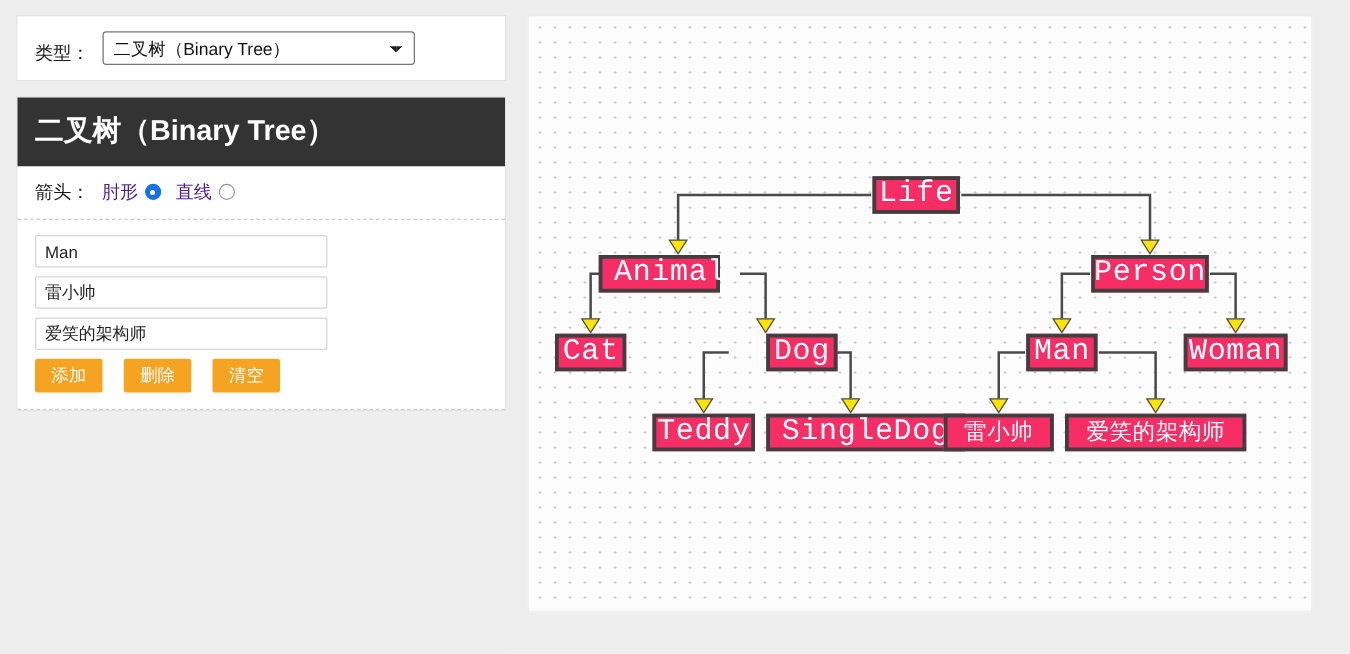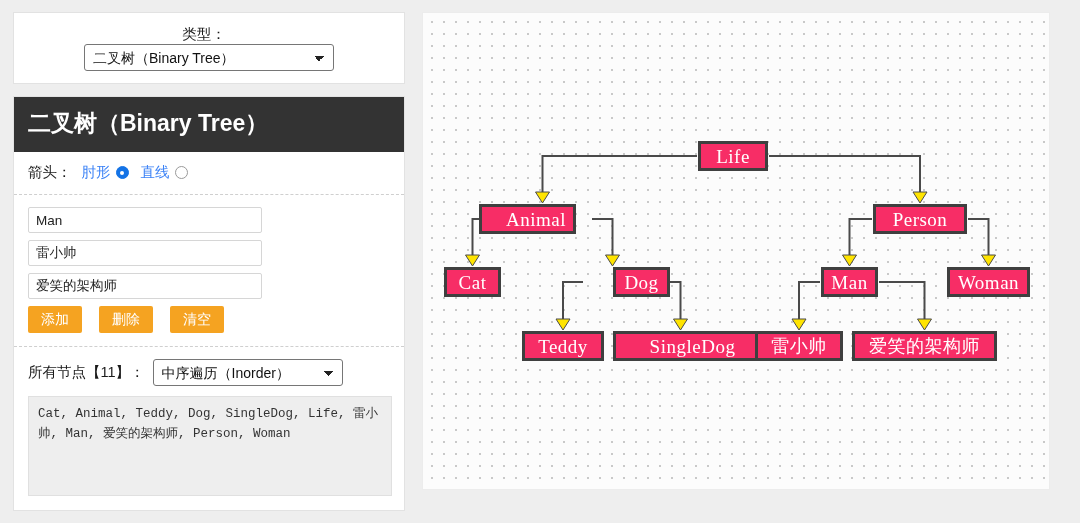--- a/index.html
+++ b/index.html
@@ -21,23 +21,22 @@
 
   .card {
     background: #ffffff;
     border: 1px solid #e2e2e2;
     margin-bottom: 12px;
   }
 
   
   #type-row {
     display: flex;
-    align-items: center;
+    align-items: flex-end;
     padding: 12px 14px;
-    flex-direction: column;
   }
   #type-label {
     font-size: 14.5px;
     color: #1a1a1a;
     margin-right: 10px;
     white-space: nowrap;
   }
   select.ui-select {
     font-family: "Liberation Sans", sans-serif;
     font-size: 14px;
@@ -79,21 +78,21 @@
     font-size: 14.5px;
     color: #1a1a1a;
     border-bottom: 1px dashed #cfcfcf;
   }
   #arrow-label { margin-right: 10px; }
   .radio-opt {
     display: inline-flex;
     align-items: center;
     margin-right: 12px;
     font-size: 14.5px;
-    color: #3b82f6;
+    color: #4c1d95;
   }
   .radio-opt .rlabel { margin-right: 5px; }
   .radio-dot {
     width: 13px; height: 13px;
     border-radius: 50%;
     border: 1px solid #9a9a9a;
     background: #fff;
     display: inline-block;
     position: relative;
   }
@@ -182,22 +181,22 @@
     border: 1px solid #ececec;
     overflow: hidden;
   }
   #edges { position: absolute; left: 0; top: 0; }
 
   .node {
     position: absolute;
     background: #f72d66;
     border: 3px solid #3f3f3f;
     color: #ffffff;
-    font-family: Liberation Serif, serif;
-    font-size: 19px;
+    font-family: Liberation Mono, monospace;
+    font-size: 24px;
     line-height: 1;
     display: flex;
     align-items: center;
     justify-content: center;
     height: 30px;
     padding: 0 6px;
     white-space: nowrap;
     letter-spacing: 0.5px;
   }
   .node.cjk { font-family: "DejaVu Sans", sans-serif; font-size: 18px; }
@@ -236,29 +235,20 @@
       <input class="ui-text" type="text" value="Man" style="">
       <input class="ui-text" type="text" value="雷小帅" style="">
       <input class="ui-text" type="text" value="爱笑的架构师" style="">
       <div id="btn-row">
         <button class="ui-btn">添加</button>
         <button class="ui-btn">删除</button>
         <button class="ui-btn">清空</button>
       </div>
     </div>
 
-    <div id="nodes-section">
-      <div id="nodes-header">
-        <span id="nodes-label">所有节点【11】：</span>
-        <select class="ui-select" id="order-select">
-          <option>中序遍历（Inorder）</option>
-        </select>
-      </div>
-      <div id="nodes-output">Cat, Animal, Teddy, Dog, SingleDog, Life, 雷小帅, Man, 爱笑的架构师, Person, Woman</div>
-    </div>
 
   </div>
 </div>
 
 <div id="canvas">
   <svg id="edges" width="628" height="478">
       <path d="M274,143 H119.5 V179" stroke="#4a4a4a" stroke-width="2" fill="none"></path>
       <polygon points="112.5,179 126.5,179 119.5,190" fill="#ffe400" stroke="#4a4a4a" stroke-width="1"></polygon>
       <path d="M346,143 H497 V179" stroke="#4a4a4a" stroke-width="2" fill="none"></path>
       <polygon points="490,179 504,179 497,190" fill="#ffe400" stroke="#4a4a4a" stroke-width="1"></polygon>

